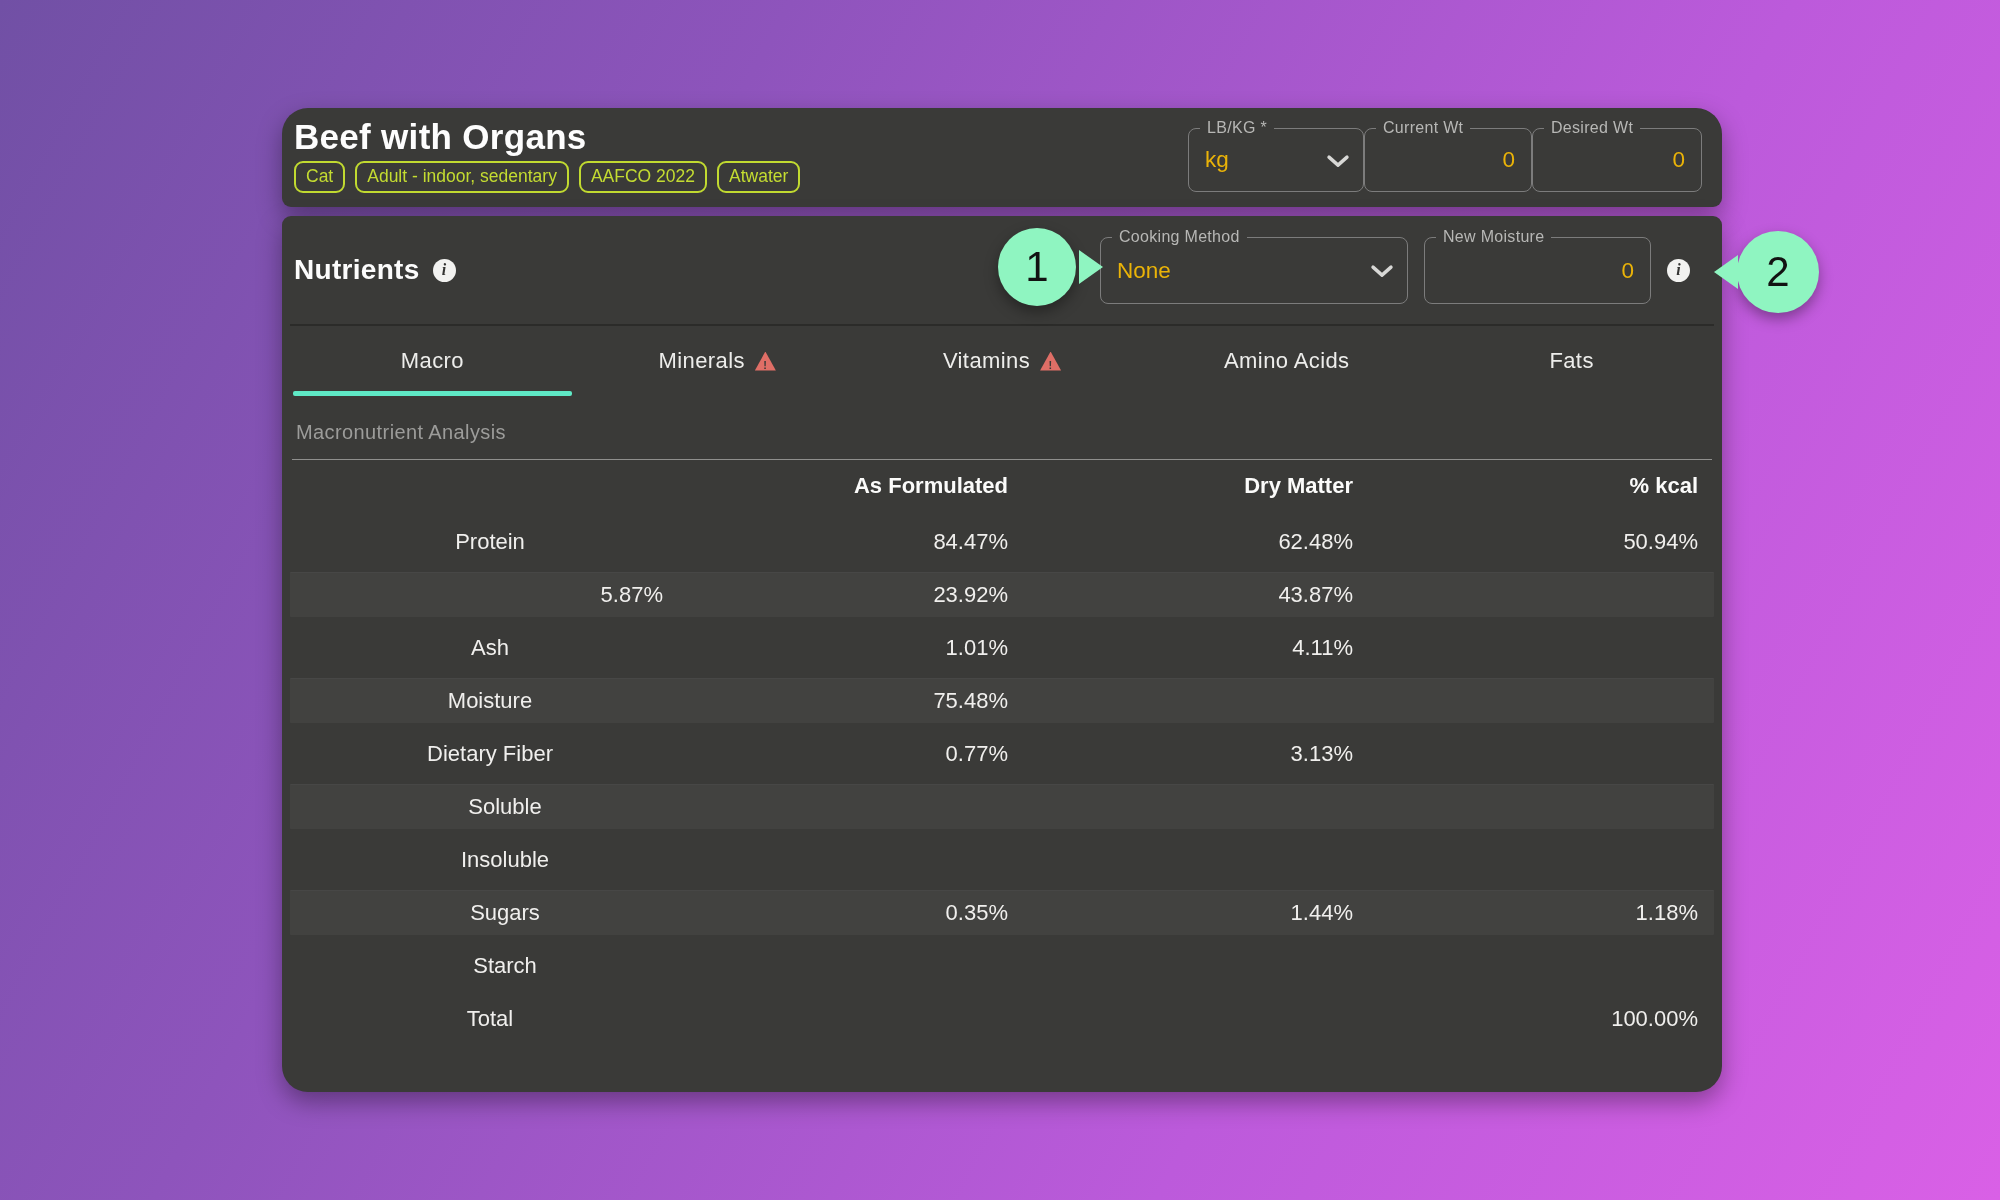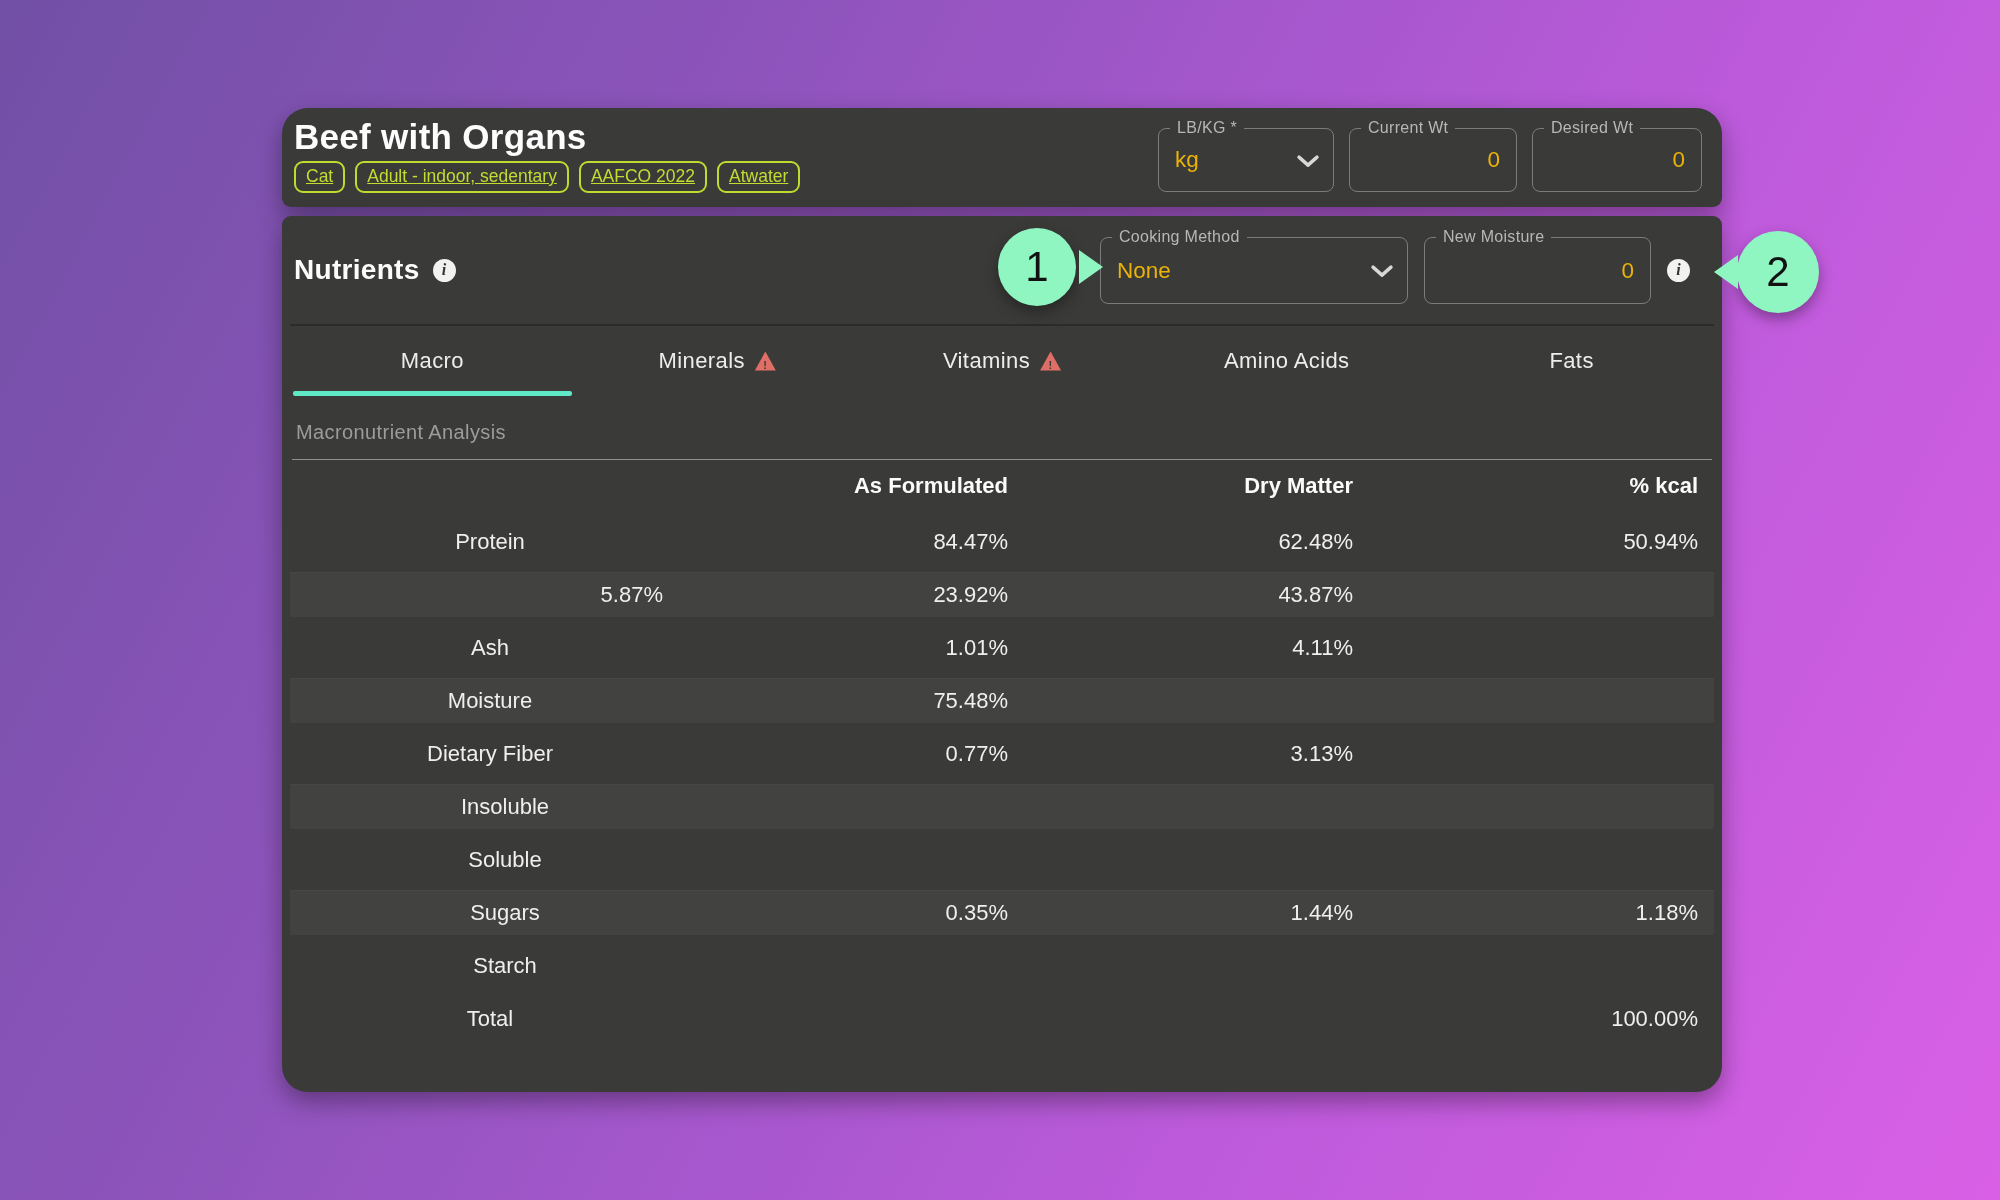--- a/index.html
+++ b/index.html
@@ -11,23 +11,23 @@
   .card{
     position:absolute;left:282px;width:1440px;background:#3A3A38;
     box-shadow:0 10px 24px rgba(0,0,0,.35);box-sizing:border-box;color:#fff;
   }
   
   .header-card{top:108px;height:99px;border-radius:26px 26px 9px 9px;display:flex;justify-content:space-between;padding:10px 20px 0 12px;}
   .page-title{margin:0;font-size:35px;font-weight:700;letter-spacing:.3px;line-height:38px;color:#FDFDFD;}
   .tags{display:flex;gap:10px;margin-top:5px;}
   .tag{
     border:2px solid #C1DA30;color:#C4DC31;border-radius:9px;padding:1px 10px 3px;
-    font-size:17.5px;line-height:24px;white-space:nowrap;text-decoration:underline;
-  }
-  .fields-row{display:flex;gap:15px;align-items:flex-start;margin-top:10px;}
+    font-size:17.5px;line-height:24px;white-space:nowrap;
+  }
+  .fields-row{display:flex;align-items:flex-start;margin-top:10px;}
   .field{position:relative;height:64px;border:1px solid #7C7C7C;border-radius:8px;background:transparent;box-sizing:border-box;}
   .field-label{
     position:absolute;top:-10px;left:11px;background:#3A3A38;padding:0 7px;
     font-size:16px;color:#B7B7B5;letter-spacing:.3px;white-space:nowrap;
   }
   .field-value{display:block;line-height:62px;padding-left:16px;font-size:22.5px;color:#eab308;}
   .field.numeric .field-value{text-align:right;padding-right:16px;padding-left:0;}
   .chevron{position:absolute;right:13px;top:50%;transform:translateY(-42%);}
   .f-unit{width:176px;}
   .f-curwt{width:168px;}
@@ -193,27 +193,27 @@
       <div class="cell val"></div>
       <div class="cell val"></div>
     </div>
     <div class="grid-row trow">
       <div class="cell label">Dietary Fiber</div>
       <div class="cell val">0.77%</div>
       <div class="cell val">3.13%</div>
       <div class="cell val"></div>
     </div>
     <div class="grid-row trow indent">
+      <div class="cell label">Soluble</div>
+      <div class="cell val"></div>
+      <div class="cell val"></div>
+      <div class="cell val"></div>
+    </div>
+    <div class="grid-row trow indent">
       <div class="cell label">Insoluble</div>
-      <div class="cell val"></div>
-      <div class="cell val"></div>
-      <div class="cell val"></div>
-    </div>
-    <div class="grid-row trow indent">
-      <div class="cell label">Soluble</div>
       <div class="cell val"></div>
       <div class="cell val"></div>
       <div class="cell val"></div>
     </div>
     <div class="grid-row trow indent">
       <div class="cell label">Sugars</div>
       <div class="cell val">0.35%</div>
       <div class="cell val">1.44%</div>
       <div class="cell val">1.18%</div>
     </div>

